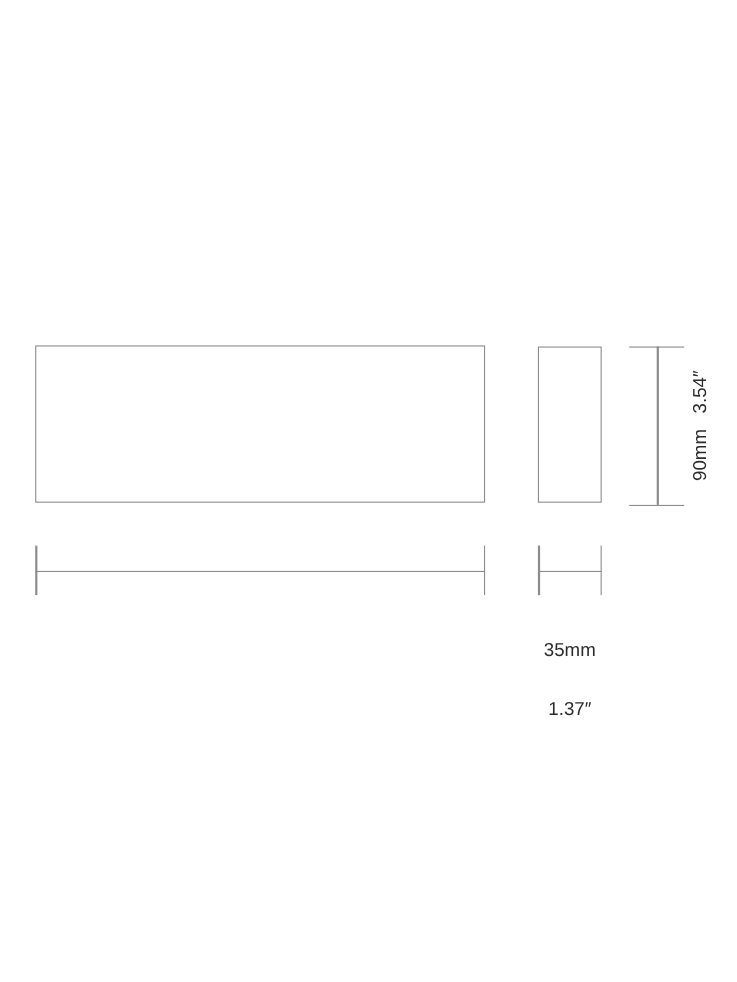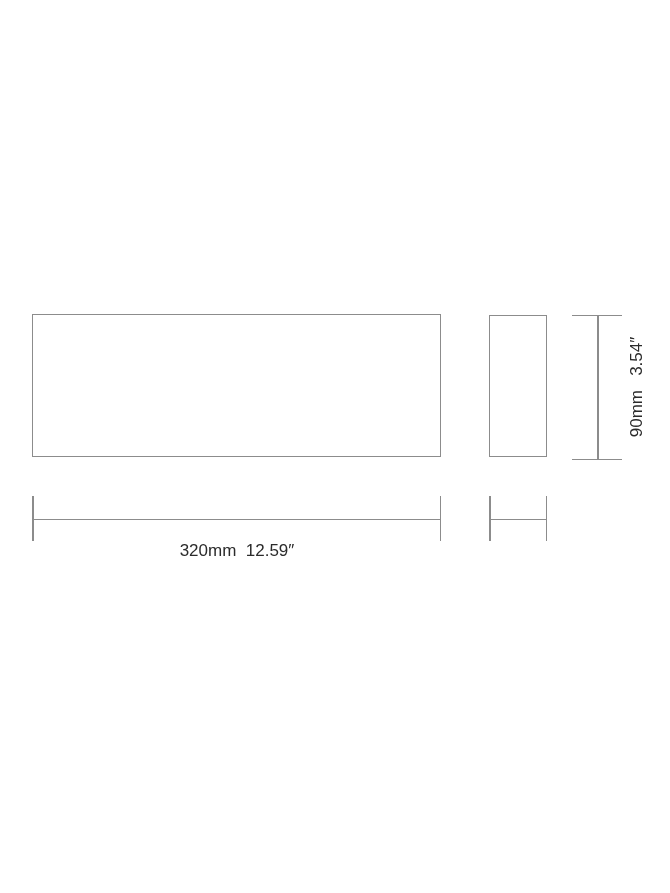--- a/index.html
+++ b/index.html
@@ -58,24 +58,27 @@
 <body>
 
 <div class="canvas">
 
   <div class="outline-rect front-rect"></div>
   <div class="outline-rect side-rect"></div>
 
   <div class="dim-line-h w-dim-line"></div>
   <div class="dim-line-v w-tick-l"></div>
   <div class="dim-line-v w-tick-r"></div>
-  <div class="dim-label w-label">320mm  12.59″</div>
 
   <div class="dim-line-h d-dim-line"></div>
   <div class="dim-line-v d-tick-l"></div>
   <div class="dim-line-v d-tick-r"></div>
+  <div class="dim-label d-label">
+    <div>35mm</div>
+    <div>1.37″</div>
+  </div>
 
   <div class="dim-line-v h-dim-line"></div>
   <div class="dim-line-h h-cap-top"></div>
   <div class="dim-line-h h-cap-bot"></div>
   <div class="dim-label h-label">90mm   3.54″</div>
 
 </div>
 
 </body></html>

